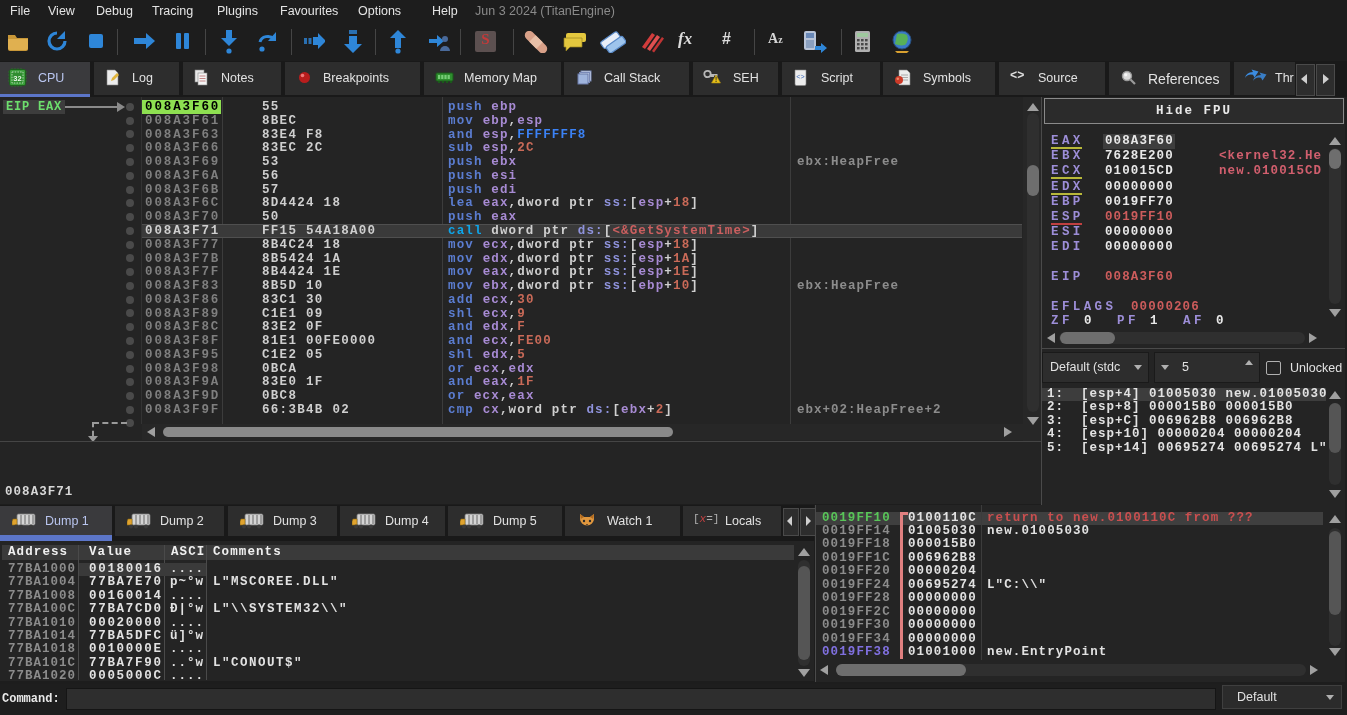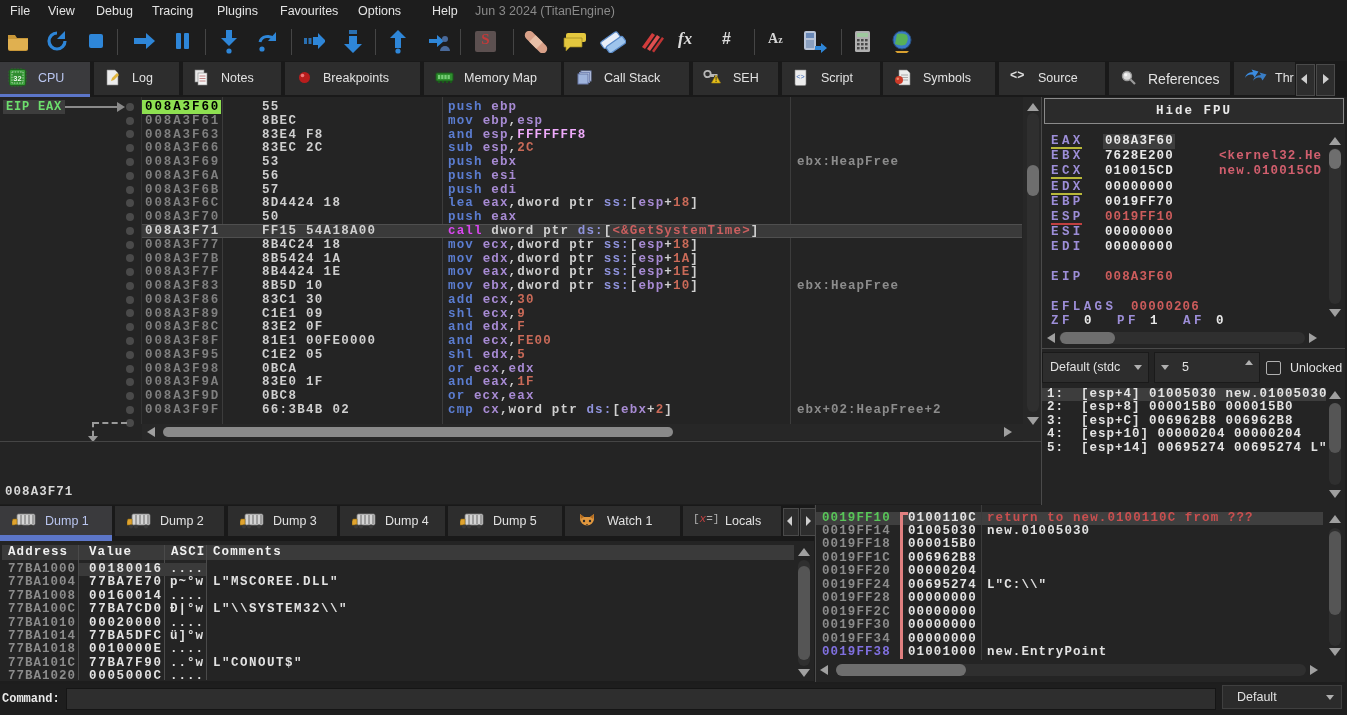--- a/index.html
+++ b/index.html
@@ -251,21 +251,21 @@
 <div class="vline" style="left:141px;top:97px;height:327px;background:#333;"></div>
 <div class="ab" style="left:142px;top:100.0px;width:79px;height:13.8px;background:#8ee051;"></div>
 <div class="ab mono" style="left:145px;top:100.0px;height:14px;line-height:14px;color:#000000;">008A3F60</div>
 <div class="ab monb" style="left:262px;top:100.0px;height:14px;line-height:14px;color:#cfcfcf;">55</div>
 <div class="ab mond" style="left:448px;top:100.0px;height:14px;line-height:14px;color:#d0d0d0;"><span style="color:#5b7dd1">push</span> <span style="color:#a88bd4">ebp</span></div>
 <div class="ab mono" style="left:145px;top:113.8px;height:14px;line-height:14px;color:#7f7f7f;">008A3F61</div>
 <div class="ab monb" style="left:262px;top:113.8px;height:14px;line-height:14px;color:#cfcfcf;">8BEC</div>
 <div class="ab mond" style="left:448px;top:113.8px;height:14px;line-height:14px;color:#d0d0d0;"><span style="color:#5b7dd1">mov</span> <span style="color:#a88bd4">ebp</span><span style="color:#d0d0d0">,</span><span style="color:#a88bd4">esp</span></div>
 <div class="ab mono" style="left:145px;top:127.5px;height:14px;line-height:14px;color:#7f7f7f;">008A3F63</div>
 <div class="ab monb" style="left:262px;top:127.5px;height:14px;line-height:14px;color:#cfcfcf;">83E4 F8</div>
-<div class="ab mond" style="left:448px;top:127.5px;height:14px;line-height:14px;color:#d0d0d0;"><span style="color:#5b7dd1">and</span> <span style="color:#a88bd4">esp</span><span style="color:#d0d0d0">,</span><span style="color:#f0abfc">FFFFFFF8</span></div>
+<div class="ab mond" style="left:448px;top:127.5px;height:14px;line-height:14px;color:#d0d0d0;"><span style="color:#5b7dd1">and</span> <span style="color:#a88bd4">esp</span><span style="color:#d0d0d0">,</span><span style="color:#3b82f6">FFFFFFF8</span></div>
 <div class="ab mono" style="left:145px;top:141.3px;height:14px;line-height:14px;color:#7f7f7f;">008A3F66</div>
 <div class="ab monb" style="left:262px;top:141.3px;height:14px;line-height:14px;color:#cfcfcf;">83EC 2C</div>
 <div class="ab mond" style="left:448px;top:141.3px;height:14px;line-height:14px;color:#d0d0d0;"><span style="color:#5b7dd1">sub</span> <span style="color:#a88bd4">esp</span><span style="color:#d0d0d0">,</span><span style="color:#c96a58">2C</span></div>
 <div class="ab mono" style="left:145px;top:155.1px;height:14px;line-height:14px;color:#7f7f7f;">008A3F69</div>
 <div class="ab monb" style="left:262px;top:155.1px;height:14px;line-height:14px;color:#cfcfcf;">53</div>
 <div class="ab mond" style="left:448px;top:155.1px;height:14px;line-height:14px;color:#d0d0d0;"><span style="color:#5b7dd1">push</span> <span style="color:#a88bd4">ebx</span></div>
 <div class="ab mon0" style="left:797px;top:155.1px;height:14px;line-height:14px;color:#8c8c8c;">ebx:HeapFree</div>
 <div class="ab mono" style="left:145px;top:168.8px;height:14px;line-height:14px;color:#7f7f7f;">008A3F6A</div>
 <div class="ab monb" style="left:262px;top:168.8px;height:14px;line-height:14px;color:#cfcfcf;">56</div>
 <div class="ab mond" style="left:448px;top:168.8px;height:14px;line-height:14px;color:#d0d0d0;"><span style="color:#5b7dd1">push</span> <span style="color:#a88bd4">esi</span></div>
@@ -274,21 +274,21 @@
 <div class="ab mond" style="left:448px;top:182.6px;height:14px;line-height:14px;color:#d0d0d0;"><span style="color:#5b7dd1">push</span> <span style="color:#a88bd4">edi</span></div>
 <div class="ab mono" style="left:145px;top:196.4px;height:14px;line-height:14px;color:#7f7f7f;">008A3F6C</div>
 <div class="ab monb" style="left:262px;top:196.4px;height:14px;line-height:14px;color:#cfcfcf;">8D4424 18</div>
 <div class="ab mond" style="left:448px;top:196.4px;height:14px;line-height:14px;color:#d0d0d0;"><span style="color:#5b7dd1">lea</span> <span style="color:#a88bd4">eax</span><span style="color:#d0d0d0">,dword ptr </span><span style="color:#8f93dd">ss:</span><span style="color:#d0d0d0">[</span><span style="color:#a88bd4">esp</span><span style="color:#d0d0d0">+</span><span style="color:#c96a58">18</span><span style="color:#d0d0d0">]</span></div>
 <div class="ab mono" style="left:145px;top:210.2px;height:14px;line-height:14px;color:#7f7f7f;">008A3F70</div>
 <div class="ab monb" style="left:262px;top:210.2px;height:14px;line-height:14px;color:#cfcfcf;">50</div>
 <div class="ab mond" style="left:448px;top:210.2px;height:14px;line-height:14px;color:#d0d0d0;"><span style="color:#5b7dd1">push</span> <span style="color:#a88bd4">eax</span></div>
 <div class="ab" style="left:142px;top:223.5px;width:880px;height:14.6px;background:#3a3a3a;border-top:1px solid #4f4f4f;border-bottom:1px solid #4f4f4f;box-sizing:border-box;"></div>
 <div class="ab mono" style="left:145px;top:223.9px;height:14px;line-height:14px;color:#cfcfcf;">008A3F71</div>
 <div class="ab monb" style="left:262px;top:223.9px;height:14px;line-height:14px;color:#cfcfcf;">FF15 54A18A00</div>
-<div class="ab mond" style="left:448px;top:223.9px;height:14px;line-height:14px;color:#d0d0d0;"><span style="color:#d946ef">call</span><span style="color:#d0d0d0"> dword ptr </span><span style="color:#8f93dd">ds:</span><span style="color:#d0d0d0">[</span><span style="color:#cb5f5f">&lt;&amp;GetSystemTime&gt;</span><span style="color:#d0d0d0">]</span></div>
+<div class="ab mond" style="left:448px;top:223.9px;height:14px;line-height:14px;color:#d0d0d0;"><span style="color:#0ea5e9">call</span><span style="color:#d0d0d0"> dword ptr </span><span style="color:#8f93dd">ds:</span><span style="color:#d0d0d0">[</span><span style="color:#cb5f5f">&lt;&amp;GetSystemTime&gt;</span><span style="color:#d0d0d0">]</span></div>
 <div class="ab mono" style="left:145px;top:237.7px;height:14px;line-height:14px;color:#7f7f7f;">008A3F77</div>
 <div class="ab monb" style="left:262px;top:237.7px;height:14px;line-height:14px;color:#cfcfcf;">8B4C24 18</div>
 <div class="ab mond" style="left:448px;top:237.7px;height:14px;line-height:14px;color:#d0d0d0;"><span style="color:#5b7dd1">mov</span> <span style="color:#a88bd4">ecx</span><span style="color:#d0d0d0">,dword ptr </span><span style="color:#8f93dd">ss:</span><span style="color:#d0d0d0">[</span><span style="color:#a88bd4">esp</span><span style="color:#d0d0d0">+</span><span style="color:#c96a58">18</span><span style="color:#d0d0d0">]</span></div>
 <div class="ab mono" style="left:145px;top:251.5px;height:14px;line-height:14px;color:#7f7f7f;">008A3F7B</div>
 <div class="ab monb" style="left:262px;top:251.5px;height:14px;line-height:14px;color:#cfcfcf;">8B5424 1A</div>
 <div class="ab mond" style="left:448px;top:251.5px;height:14px;line-height:14px;color:#d0d0d0;"><span style="color:#5b7dd1">mov</span> <span style="color:#a88bd4">edx</span><span style="color:#d0d0d0">,dword ptr </span><span style="color:#8f93dd">ss:</span><span style="color:#d0d0d0">[</span><span style="color:#a88bd4">esp</span><span style="color:#d0d0d0">+</span><span style="color:#c96a58">1A</span><span style="color:#d0d0d0">]</span></div>
 <div class="ab mono" style="left:145px;top:265.2px;height:14px;line-height:14px;color:#7f7f7f;">008A3F7F</div>
 <div class="ab monb" style="left:262px;top:265.2px;height:14px;line-height:14px;color:#cfcfcf;">8B4424 1E</div>
 <div class="ab mond" style="left:448px;top:265.2px;height:14px;line-height:14px;color:#d0d0d0;"><span style="color:#5b7dd1">mov</span> <span style="color:#a88bd4">eax</span><span style="color:#d0d0d0">,dword ptr </span><span style="color:#8f93dd">ss:</span><span style="color:#d0d0d0">[</span><span style="color:#a88bd4">esp</span><span style="color:#d0d0d0">+</span><span style="color:#c96a58">1E</span><span style="color:#d0d0d0">]</span></div>
 <div class="ab mono" style="left:145px;top:279.0px;height:14px;line-height:14px;color:#7f7f7f;">008A3F83</div>

